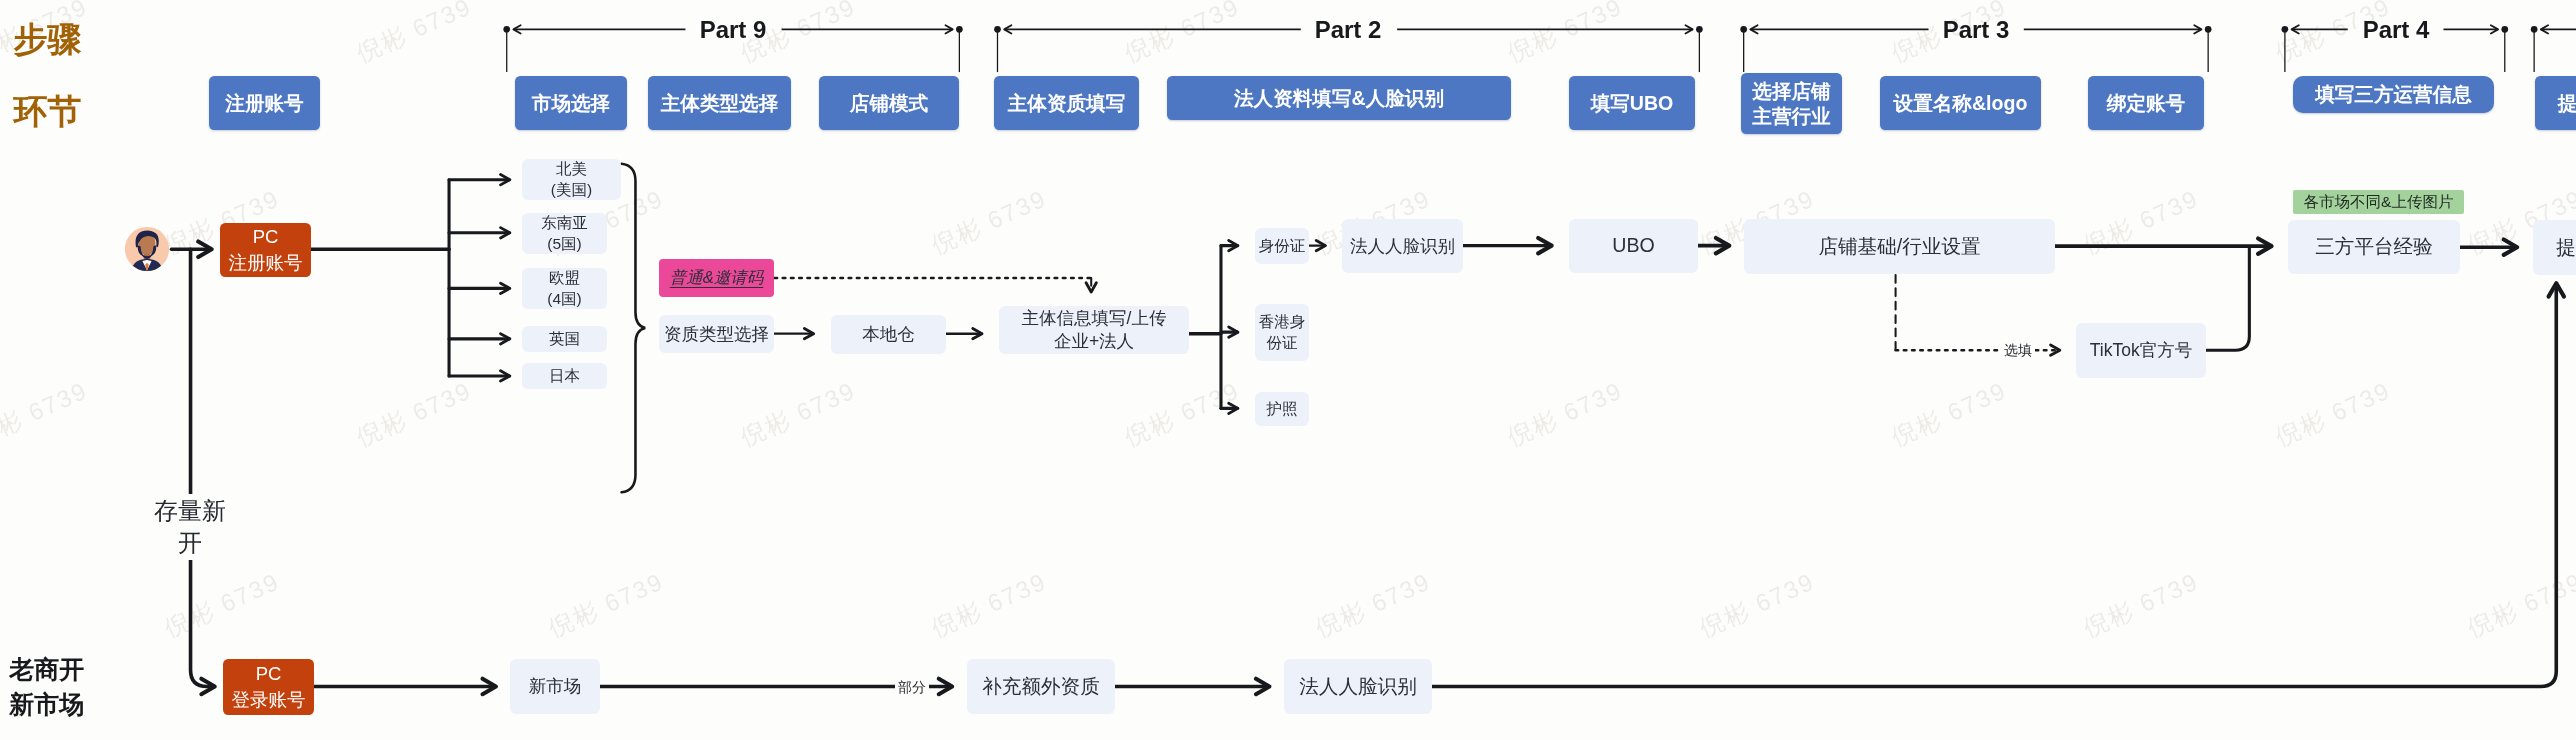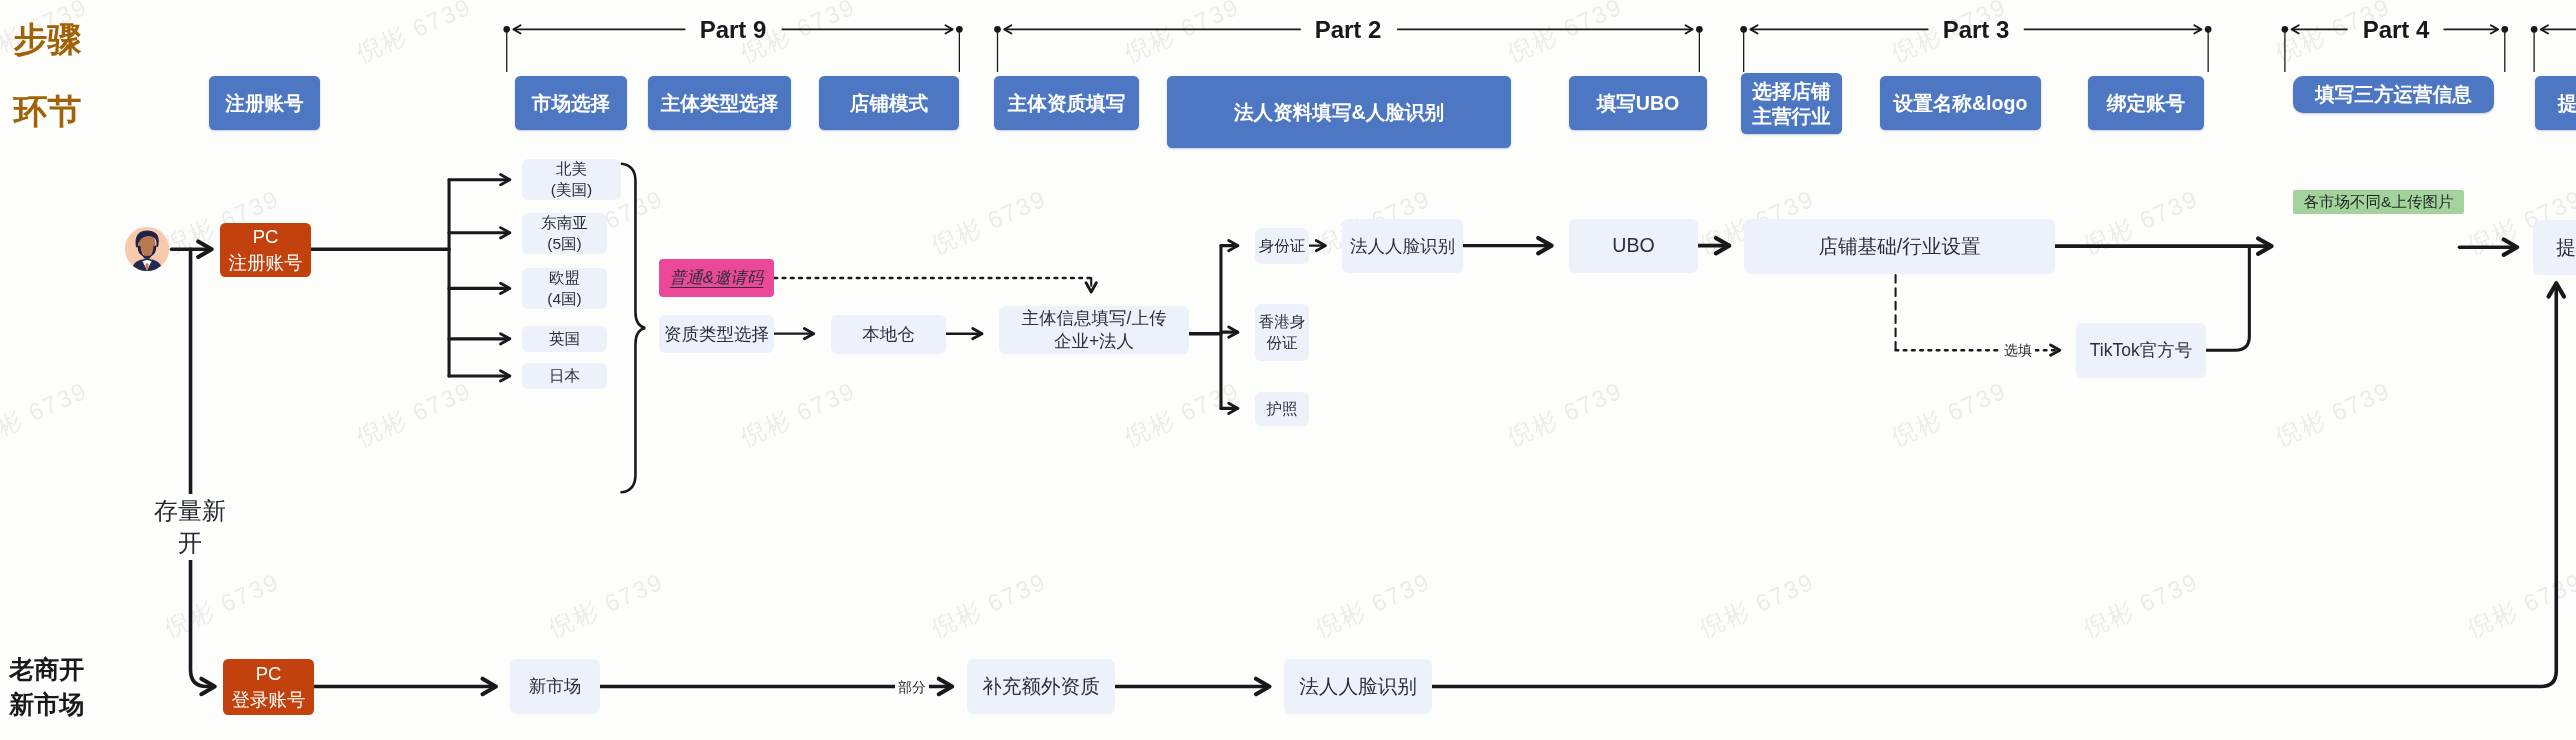--- a/index.html
+++ b/index.html
@@ -164,22 +164,22 @@
   <div class="ptext" style="left:733px; top:16px;">Part 9</div>
   <div class="ptext" style="left:1348px; top:16px;">Part 2</div>
   <div class="ptext" style="left:1976px; top:16px;">Part 3</div>
   <div class="ptext" style="left:2396px; top:16px;">Part 4</div>
 
   <div class="node stage" style="left:209px; top:76px; width:111px; height:54px;">注册账号</div>
   <div class="node stage" style="left:515px; top:76px; width:112px; height:54px;">市场选择</div>
   <div class="node stage" style="left:648px; top:76px; width:143px; height:54px;">主体类型选择</div>
   <div class="node stage" style="left:819px; top:76px; width:140px; height:54px;">店铺模式</div>
   <div class="node stage" style="left:994px; top:76px; width:145px; height:54px;">主体资质填写</div>
-  <div class="node stage" style="left:1167px; top:76px; width:344px; height:72px;">法人资料填写&amp;人脸识别</div>
-  <div class="node stage" style="left:1569px; top:76px; width:138px; height:54px;">填写UBO</div>
+  <div class="node stage" style="left:1167px; top:76px; width:344px; height:44px;">法人资料填写&amp;人脸识别</div>
+  <div class="node stage" style="left:1569px; top:76px; width:126px; height:54px;">填写UBO</div>
   <div class="node stage" style="left:1741px; top:73px; width:101px; height:61px;">选择店铺
 主营行业</div>
   <div class="node stage" style="left:1880px; top:76px; width:161px; height:54px;">设置名称&amp;logo</div>
   <div class="node stage" style="left:2088px; top:76px; width:116px; height:54px;">绑定账号</div>
   <div class="node stage" style="left:2293px; top:76px; width:201px; height:37px;border-radius:10px;">填写三方运营信息</div>
   <div class="node stage" style="left:2535px; top:76px; width:124px; height:54px;">提交审核</div>
 
   <div class="avatar" style="left:124px; top:226px; width:46px; height:46px;">
     <svg viewBox="0 0 100 100" width="46" height="46">
       <defs>
@@ -219,20 +219,21 @@
 企业+法人</div>
   <div class="node fnode small" style="left:1255px; top:228px; width:54px; height:36px;">身份证</div>
   <div class="node fnode mid" style="left:1342px; top:219px; width:121px; height:54px;">法人人脸识别</div>
   <div class="node fnode" style="left:1569px; top:219px; width:129px; height:54px;">UBO</div>
   <div class="node fnode small" style="left:1255px; top:304px; width:54px; height:57px;">香港身
 份证</div>
   <div class="node fnode small" style="left:1255px; top:392px; width:54px; height:34px;">护照</div>
   <div class="node fnode" style="left:1744px; top:219px; width:311px; height:55px;">店铺基础/行业设置</div>
   <div class="node fnode mid" style="left:2076px; top:323px; width:130px; height:55px;">TikTok官方号</div>
   <div class="node gnote" style="left:2293px; top:190px; width:171px; height:24px;">各市场不同&amp;上传图片</div>
+  <div class="node fnode" style="left:2288px; top:220px; width:172px; height:54px;">三方平台经验</div>
   <div class="node fnode" style="left:2533px; top:220px; width:125px; height:55px;">提交审核</div>
 
   <div class="node gnode" style="left:223px; top:659px; width:91px; height:56px;">PC
 登录账号</div>
   <div class="node fnode mid" style="left:510px; top:659px; width:90px; height:55px;">新市场</div>
   <div class="node fnode" style="left:967px; top:659px; width:148px; height:55px;">补充额外资质</div>
   <div class="node fnode" style="left:1284px; top:659px; width:148px; height:55px;">法人人脸识别</div>
 
   <div class="sidetext" style="left:143px; top:494px; width:94px;">存量新开</div>
   <div class="bigside" style="left:9.3px; top:652px;">老商开

